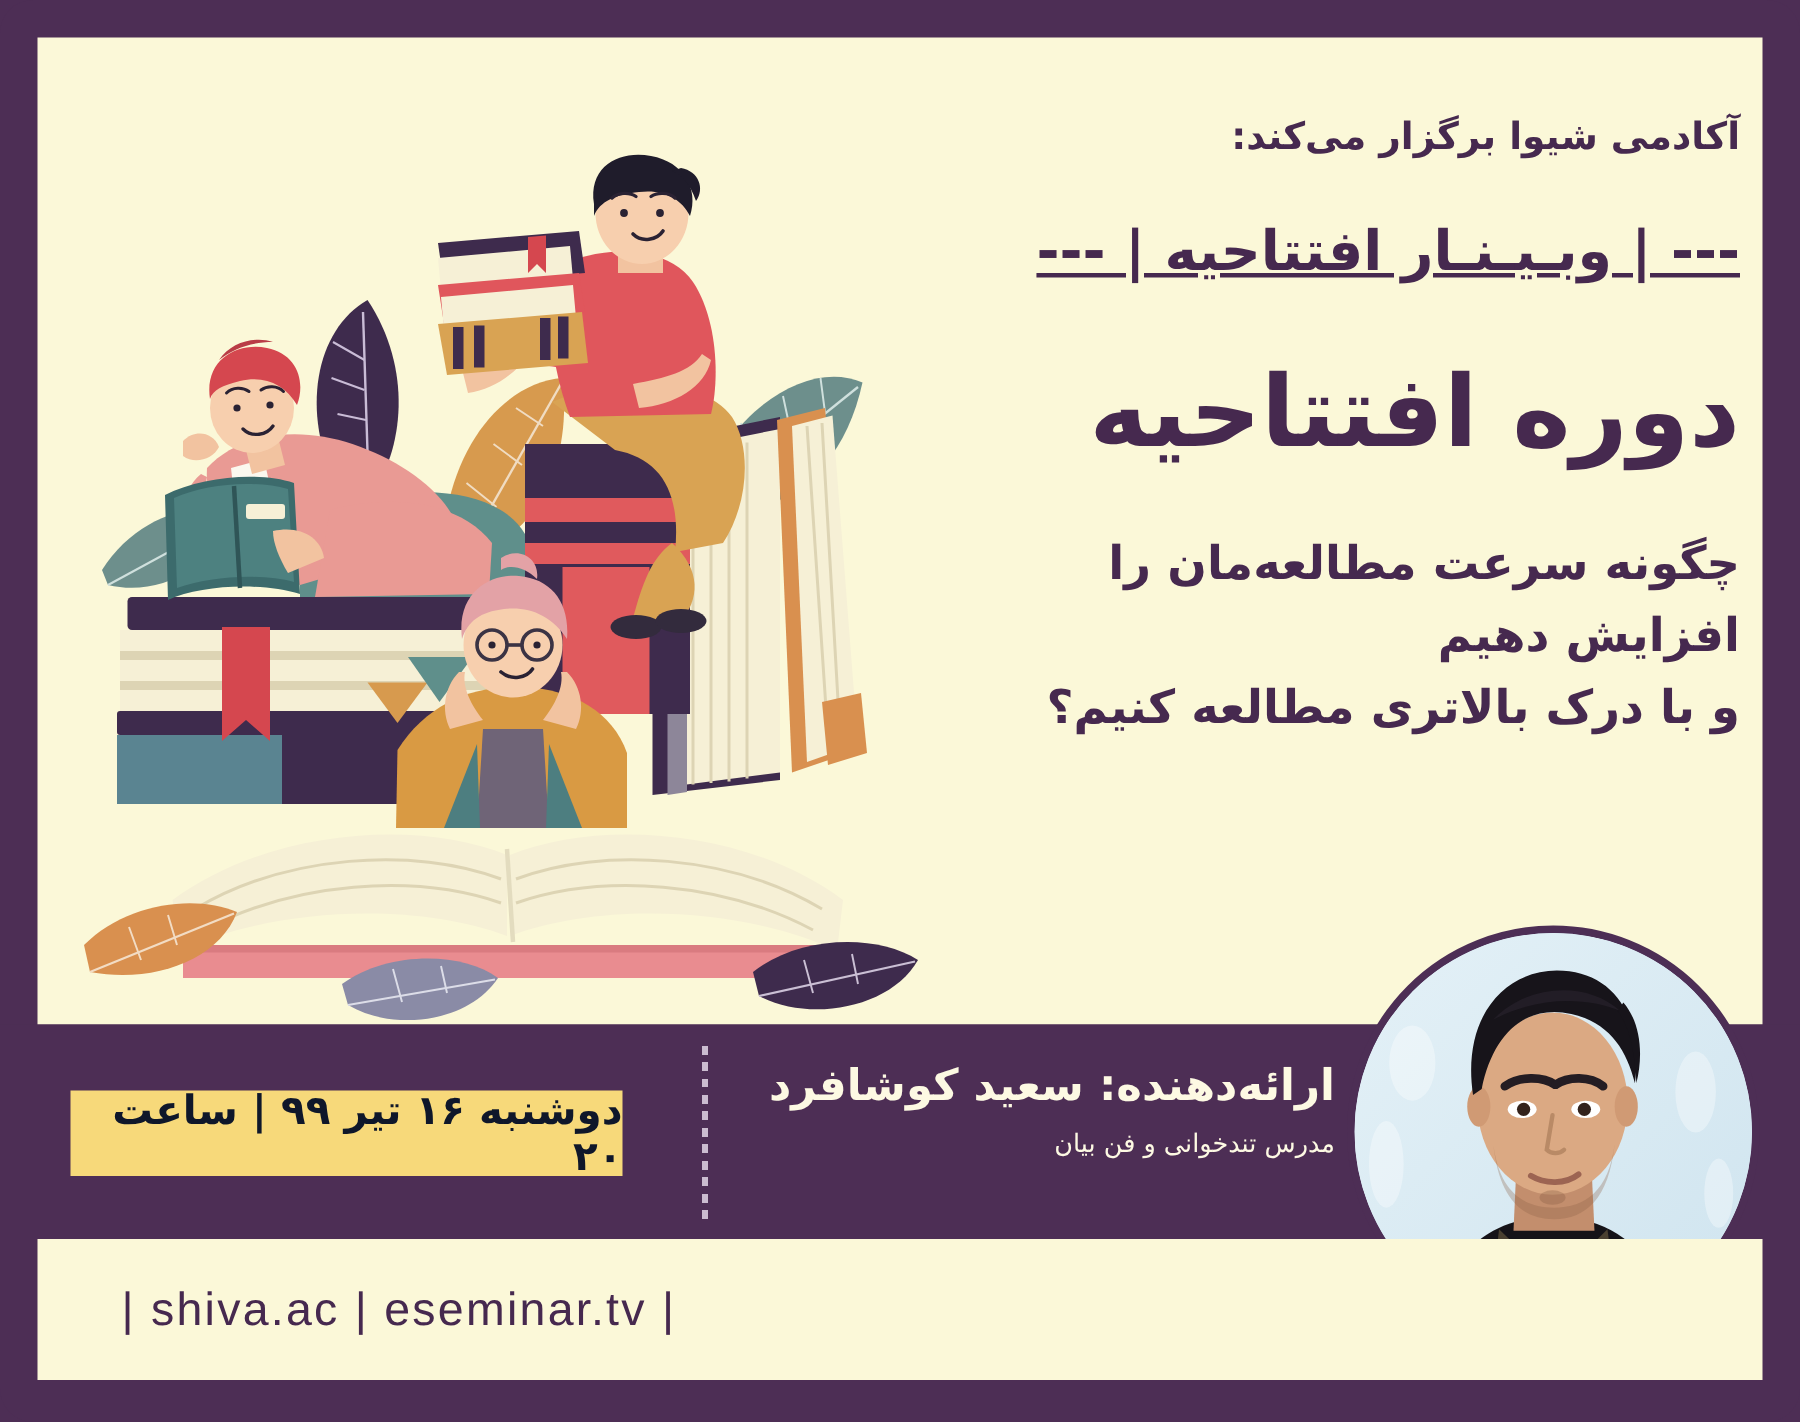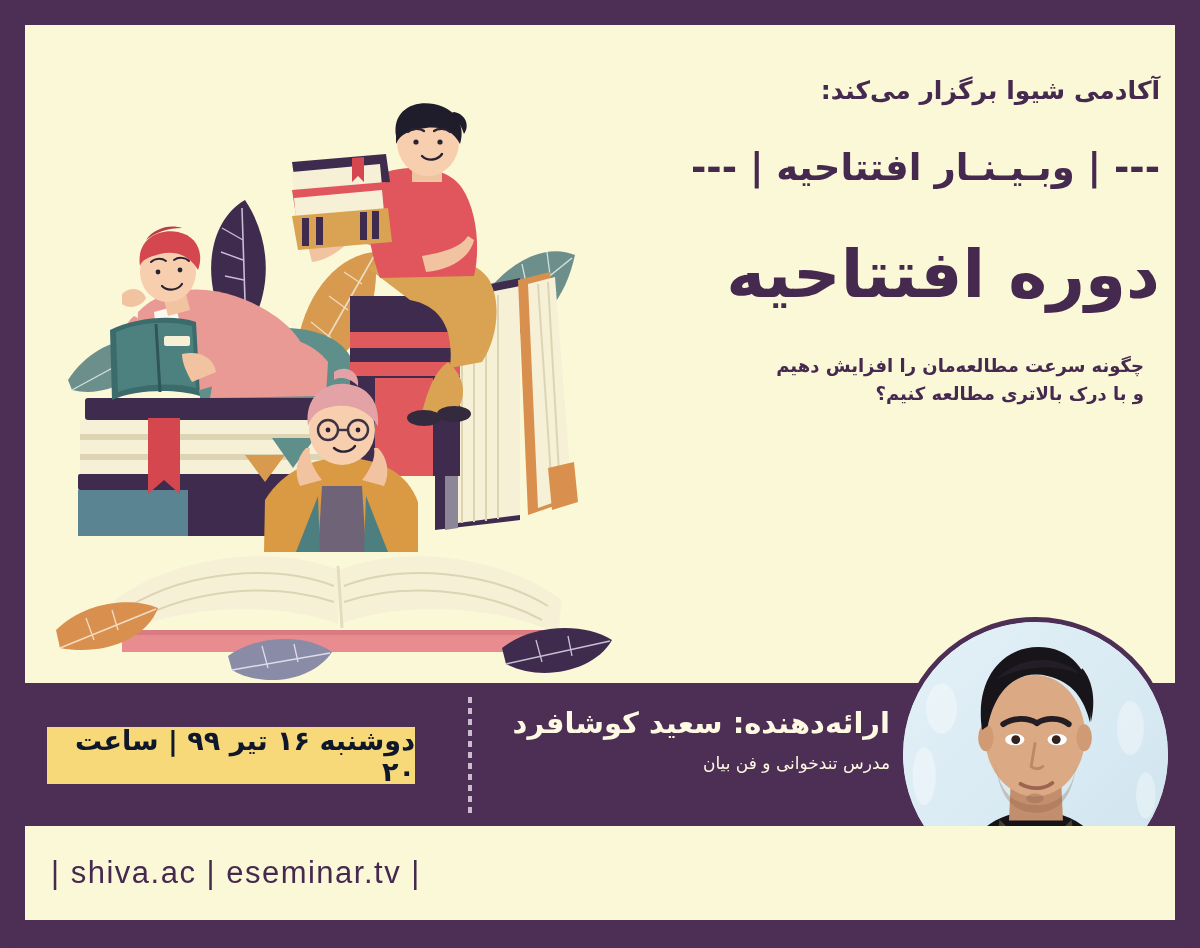--- a/index.html
+++ b/index.html
@@ -37,34 +37,35 @@
     letter-spacing:0px;
     margin:0 0 38px 0;
     line-height:1.3;
   }
   .webinar-line{
     font-size:37px;
     font-weight:bold;
     margin:0 0 42px 0;
     letter-spacing:1px;
     line-height:1.2;
+    text-decoration:underline;
   }
   .title{
     font-size:66px;
     font-weight:bold;
     line-height:1.30;
     margin:0 0 34px 0;
     letter-spacing:-1px;
   }
   .title span{display:block;}
   .subtitle{
-    font-size:18px;
+    font-size:31px;
     font-weight:bold;
     line-height:1.55;
-    margin:16px;
+    margin:0;
   }
   .subtitle span{display:block;}
 
   
   .illus{
     position:absolute;
     left:25px;top:75px;
     width:580px;height:580px;
   }
   .illus svg{display:block;width:100%;height:100%;}
@@ -132,21 +133,21 @@
   .footer-bar{
     position:absolute;
     left:25px;top:826px;
     width:1150px;height:94px;
     background:#fbf8d8;
     display:flex;align-items:center;
   }
   .footer-text{
     direction:ltr;
     margin-right:auto;
-    margin-left:26px;
+    margin-left:56px;
     color:#46294f;
     font-size:31px;
     font-weight:normal;
     letter-spacing:1.5px;
     font-family:"Liberation Sans",sans-serif;
   }
 </style>
 </head>
 <body>
 

